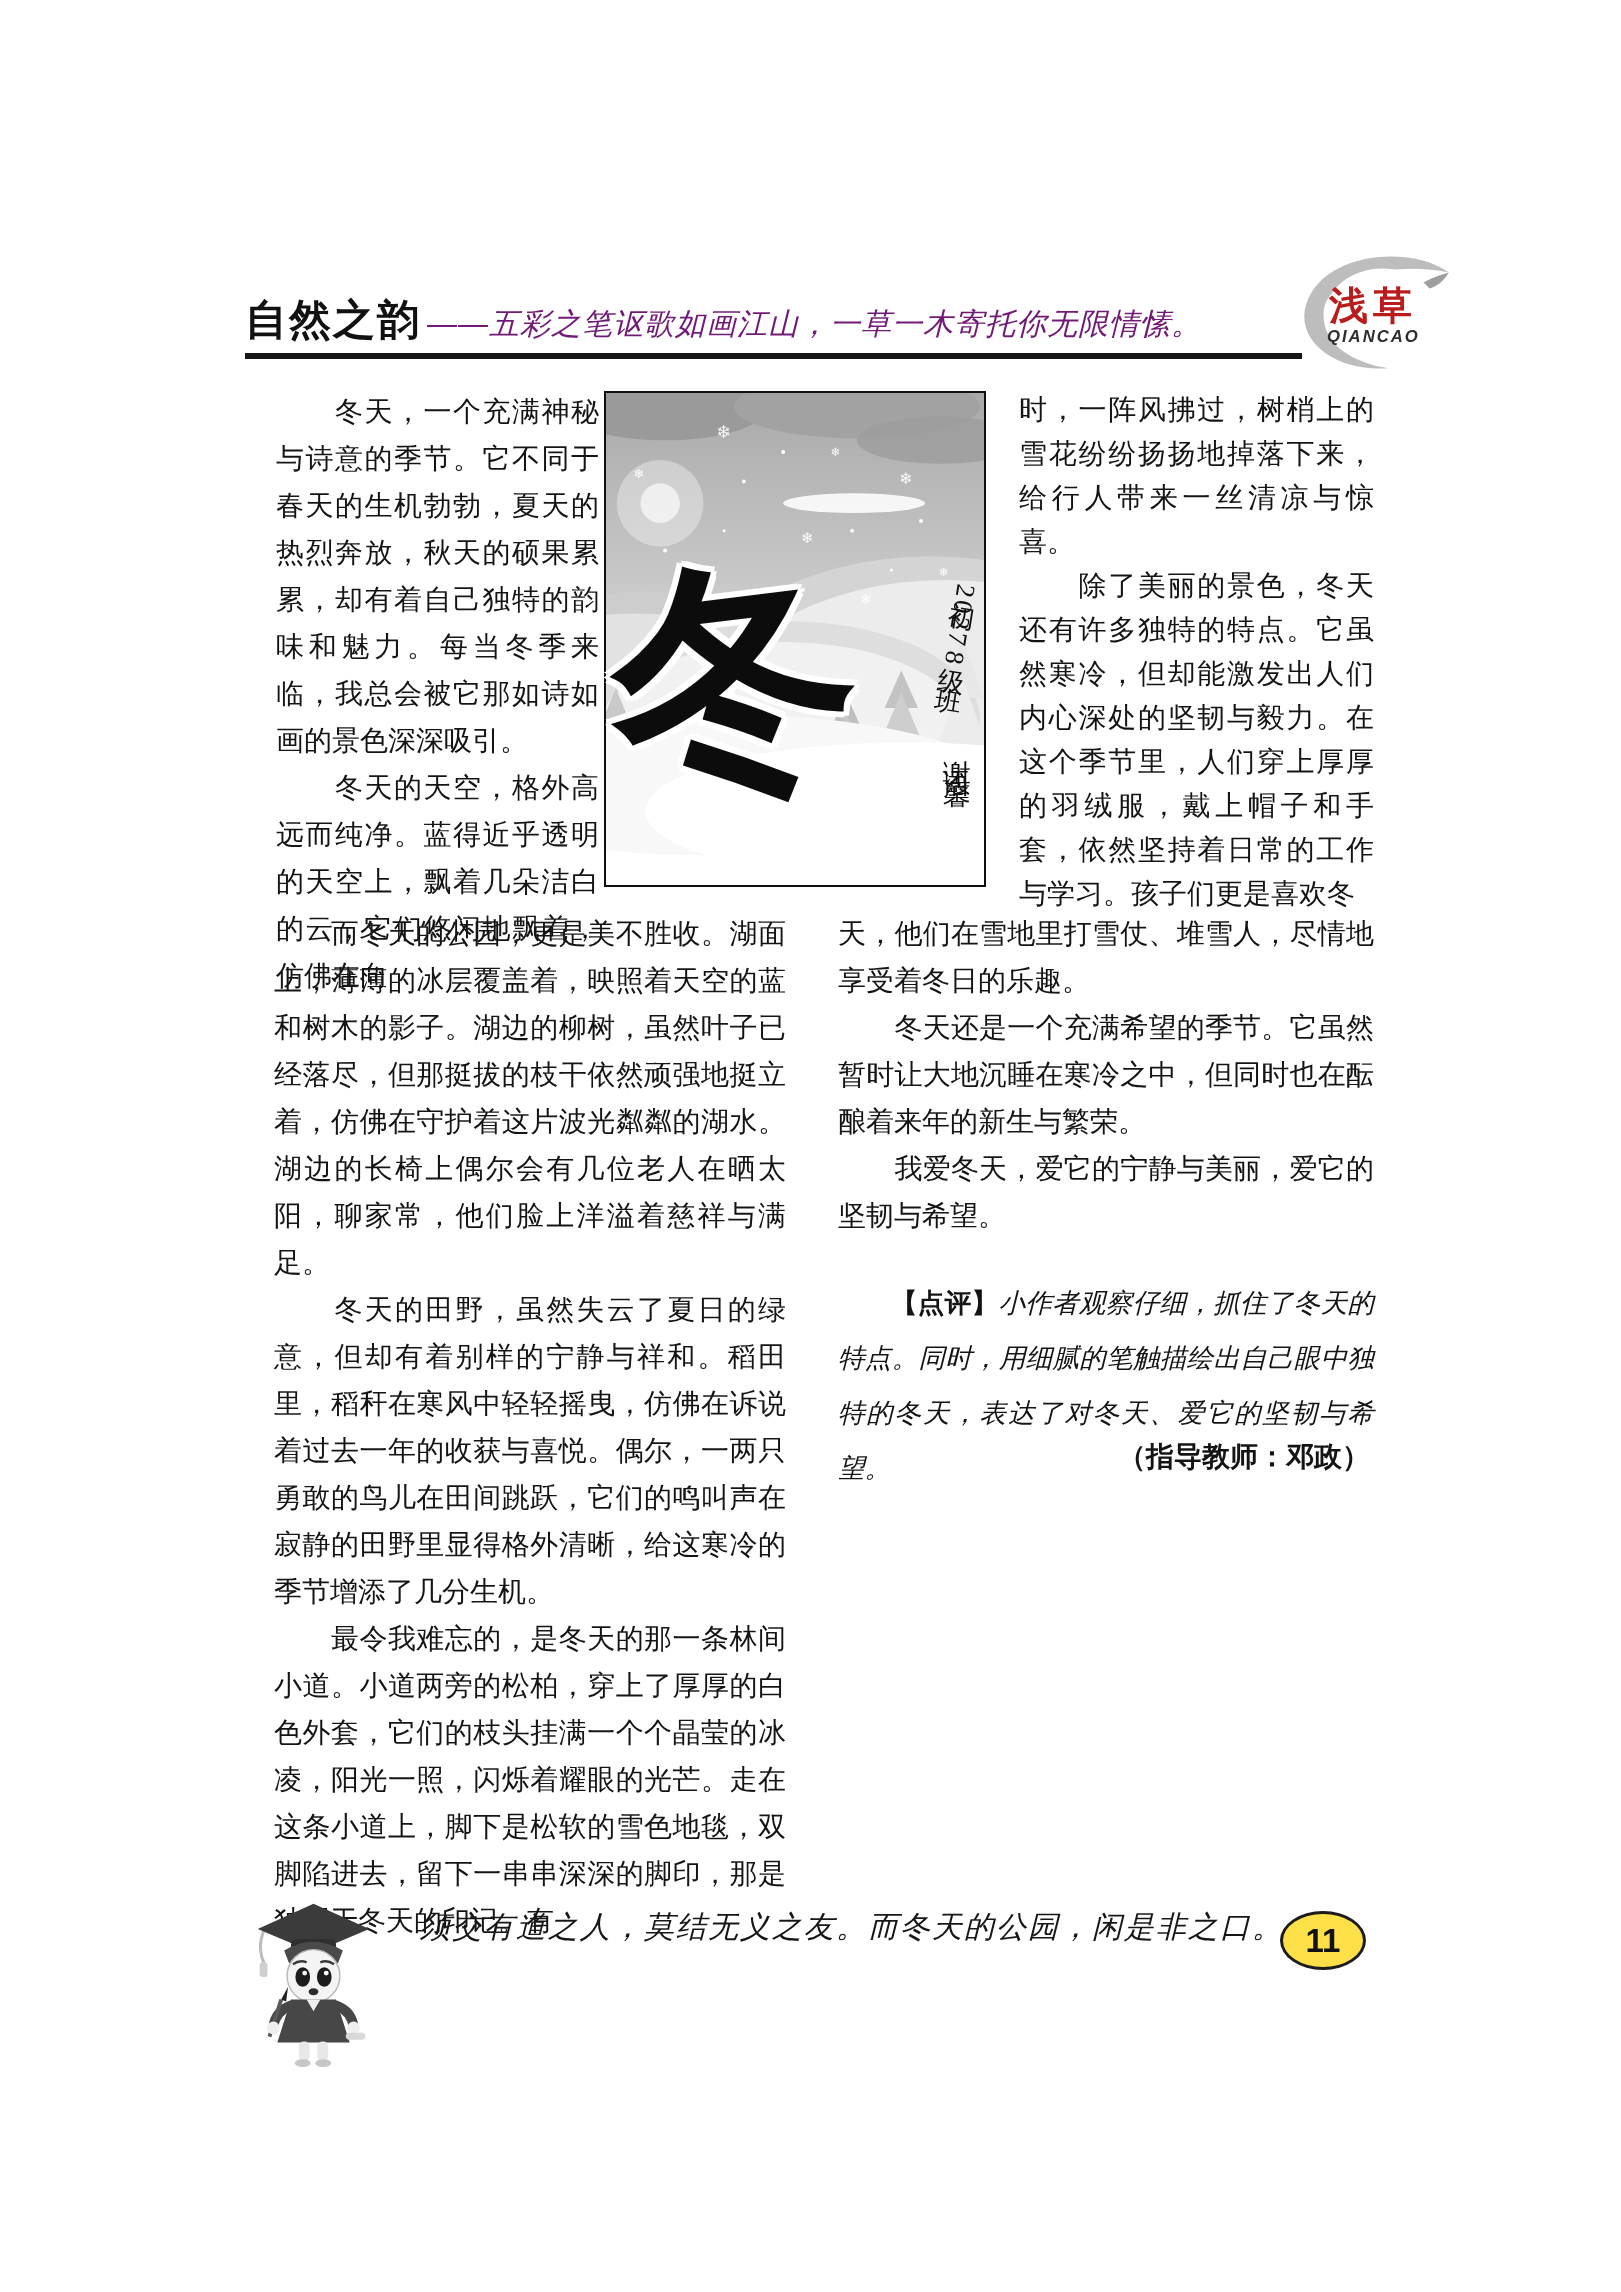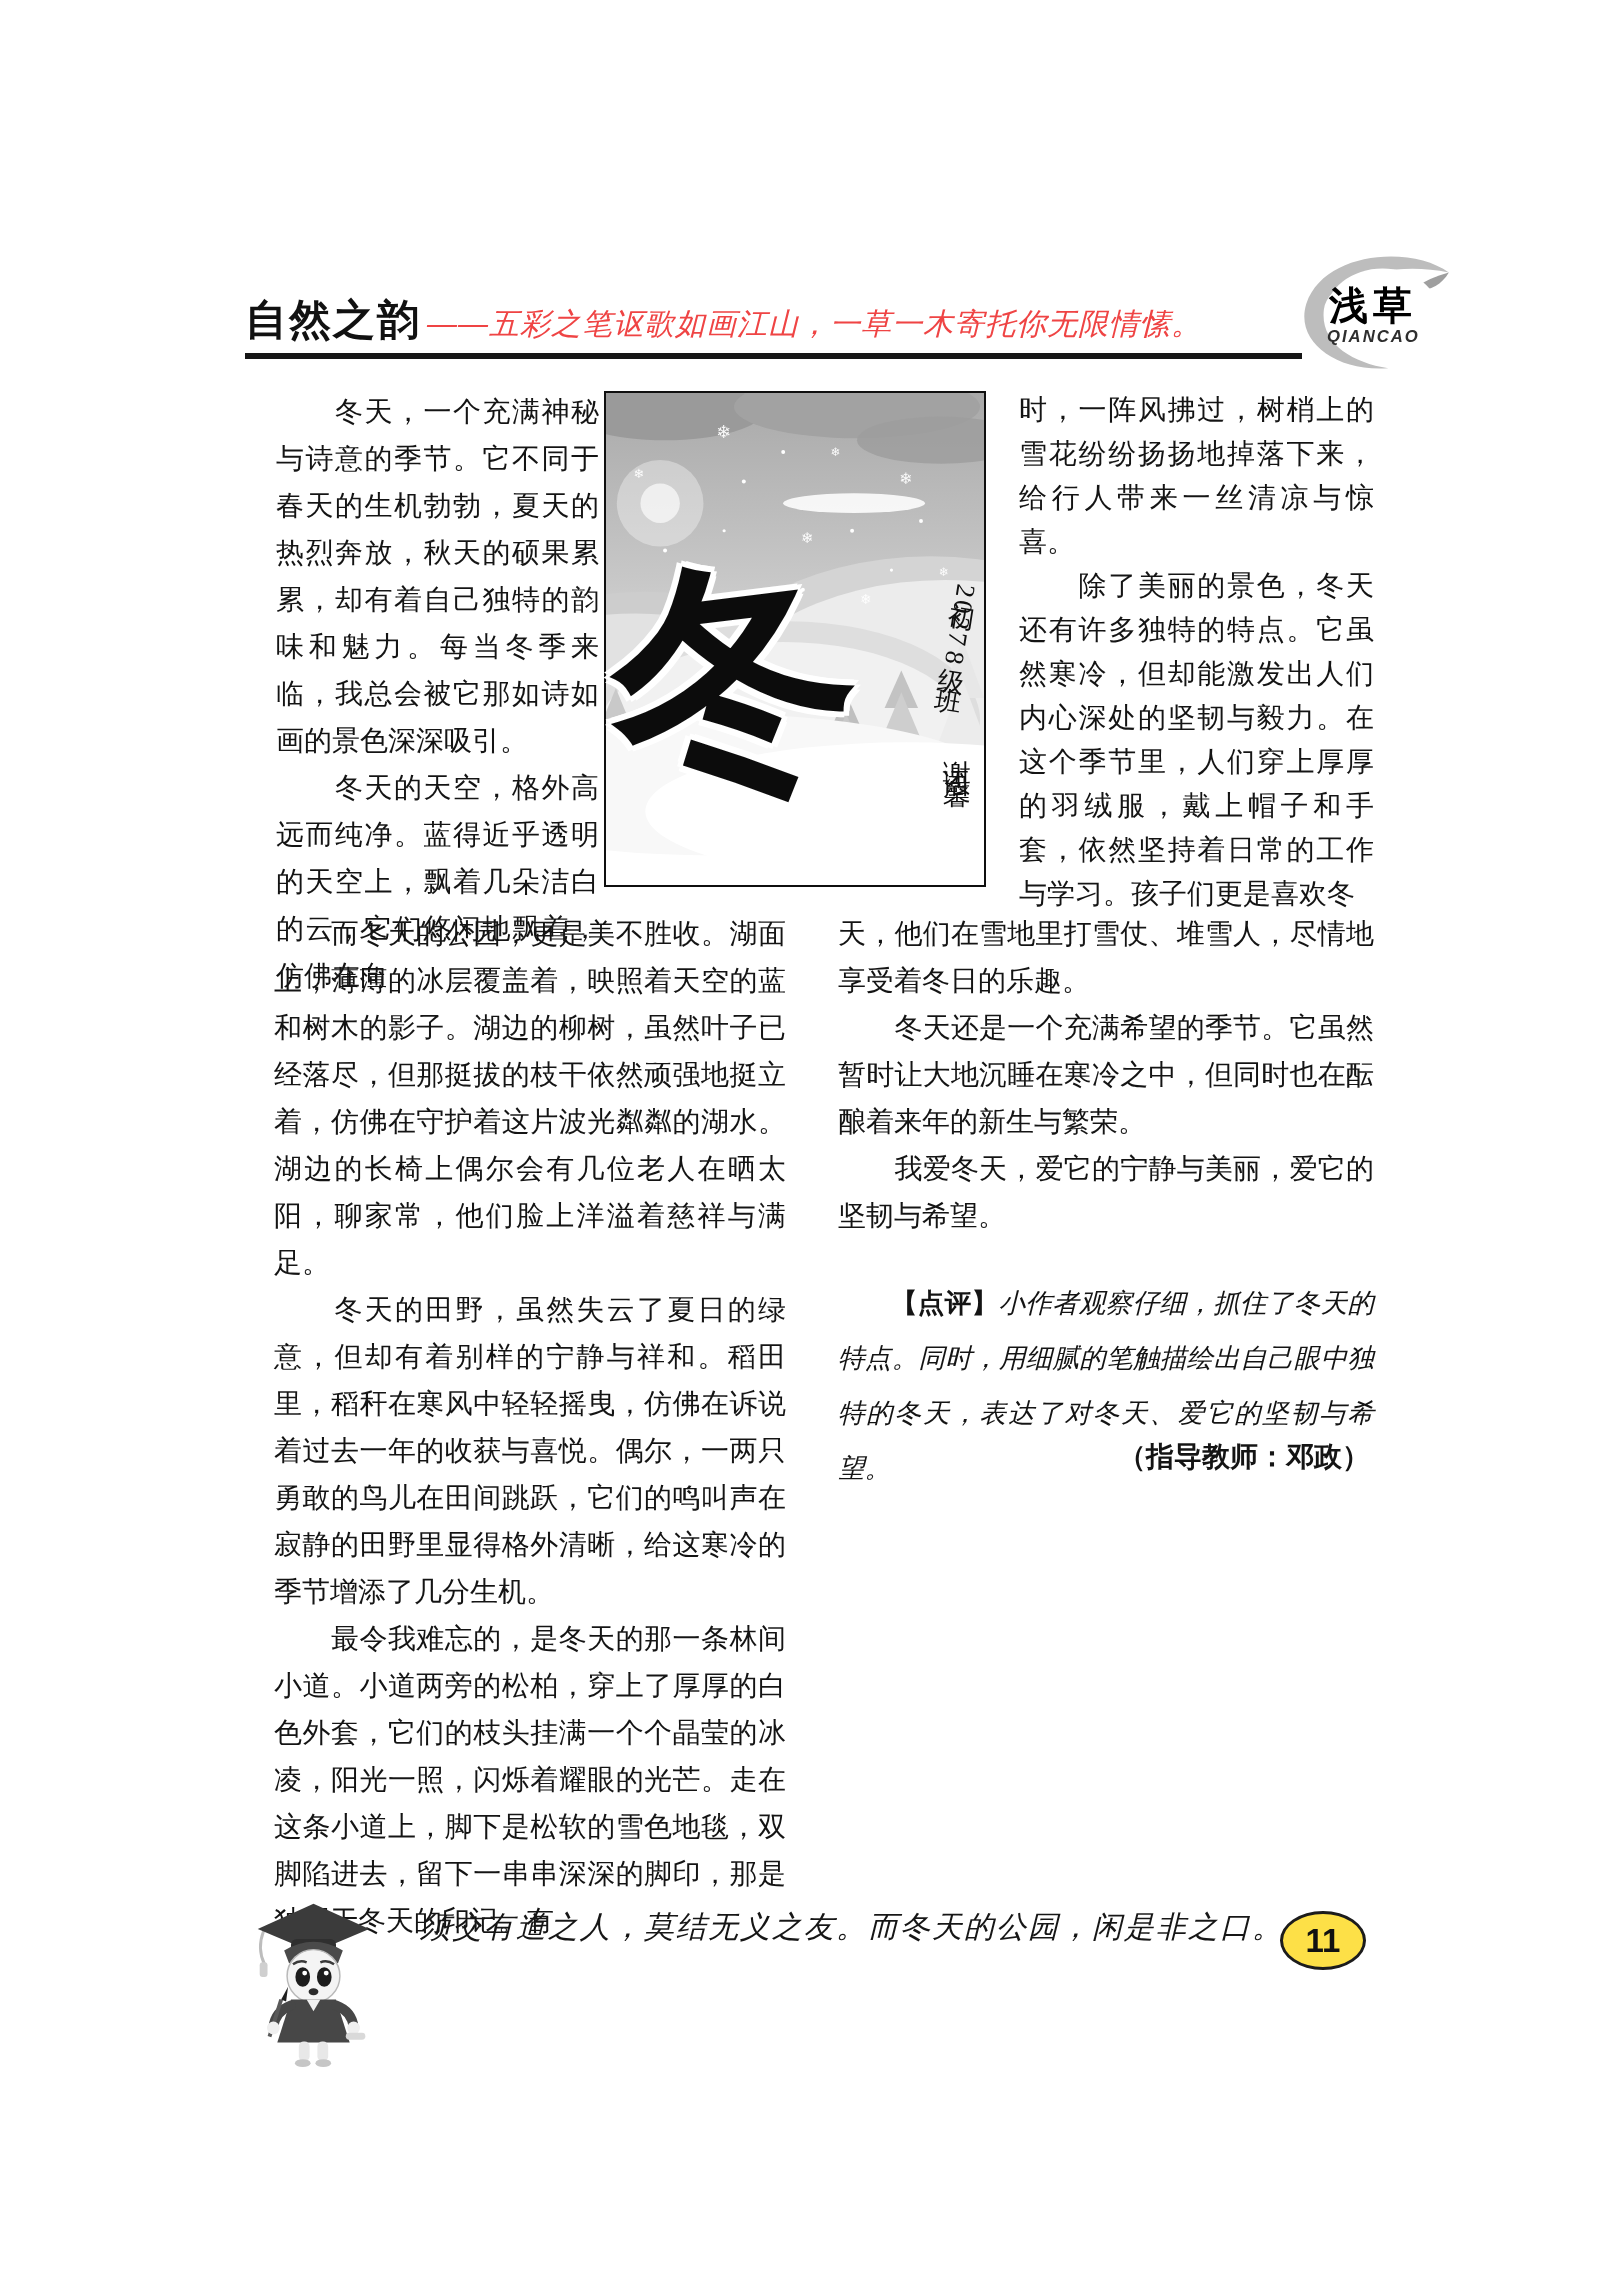--- a/index.html
+++ b/index.html
@@ -4,26 +4,26 @@
 <style>
   html,body{margin:0;padding:0;background:#e9e9e9;}
   .page{
     position:relative;width:1621px;height:2293px;background:#ffffff;
     margin:0 auto;overflow:hidden;
     font-family:"Liberation Serif","DejaVu Serif",serif;color:#141414;padding-left:30px;
   }
   
   .header-row{position:absolute;left:245px;top:292px;width:1054px;display:flex;align-items:baseline;white-space:nowrap;}
   .header-title{font-family:"Liberation Sans","DejaVu Sans",sans-serif;font-weight:900;font-size:42px;letter-spacing:2px;color:#111;}
-  .header-tagline{font-family:"Liberation Sans","DejaVu Sans",sans-serif;font-style:italic;font-size:30px;margin-left:5.9px;color:#ef4444;letter-spacing:1px;}
+  .header-tagline{font-family:"Liberation Sans","DejaVu Sans",sans-serif;font-style:italic;font-size:30px;margin-left:5.9px;color:#701a75;letter-spacing:1px;}
   .header-rule{position:absolute;left:245px;top:353px;width:1057px;height:5.9px;background:#161616;}
   
   .logo{position:absolute;left:1294px;top:253px;width:173px;height:123px;}
   .logo svg{position:absolute;left:0;top:0;}
-  .logo-name{position:absolute;left:35px;top:25.5px;font-family:Liberation Sans, sans-serif;font-weight:900;font-size:39px;letter-spacing:4.9px;color:#000000;}
+  .logo-name{position:absolute;left:35px;top:25.5px;font-family:Liberation Sans, sans-serif;font-weight:900;font-size:39px;letter-spacing:4.9px;color:#b91c1c;}
   .logo-roman{position:absolute;left:33px;top:74px;font-family:"Liberation Sans",sans-serif;font-style:italic;font-weight:bold;font-size:16.7px;letter-spacing:2px;color:#2e2e2e;}
   
   .para{margin:0;font-size:28px;line-height:47px;text-align:justify;text-justify:inter-ideograph;}
   .col-left-top{position:absolute;left:276px;top:388px;width:323px;}
   .col-right-top{position:absolute;left:1019px;top:388px;width:355px;}
   .col-right-top .para{line-height:44px;}
   .col-left-bottom{position:absolute;left:274px;top:910px;width:512px;}
   .col-right-bottom{position:absolute;left:838px;top:910px;width:536px;}
   
   .illustration{position:absolute;left:604px;top:391px;width:382px;height:496px;border:2.9px solid #0f0f0f;box-sizing:border-box;background:#fff;}

